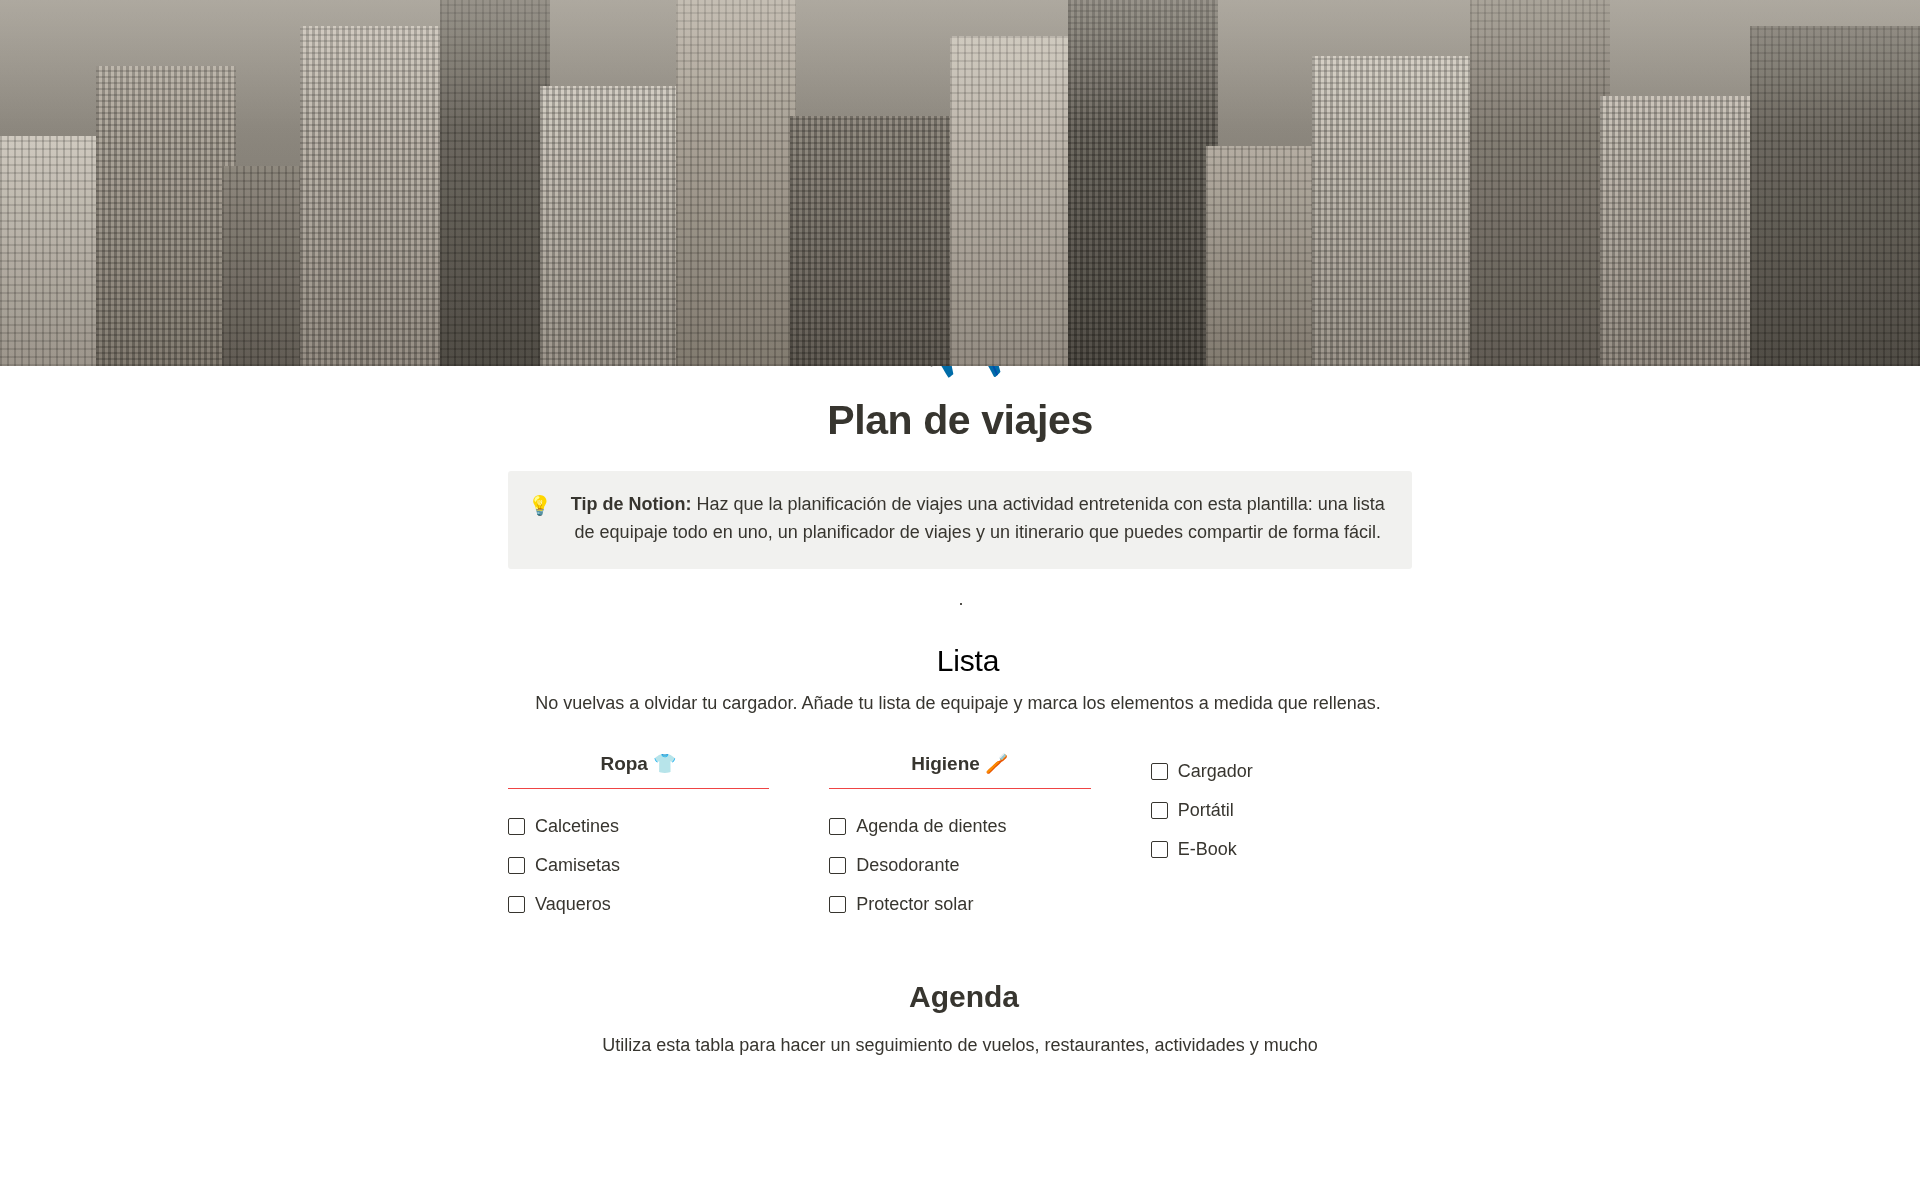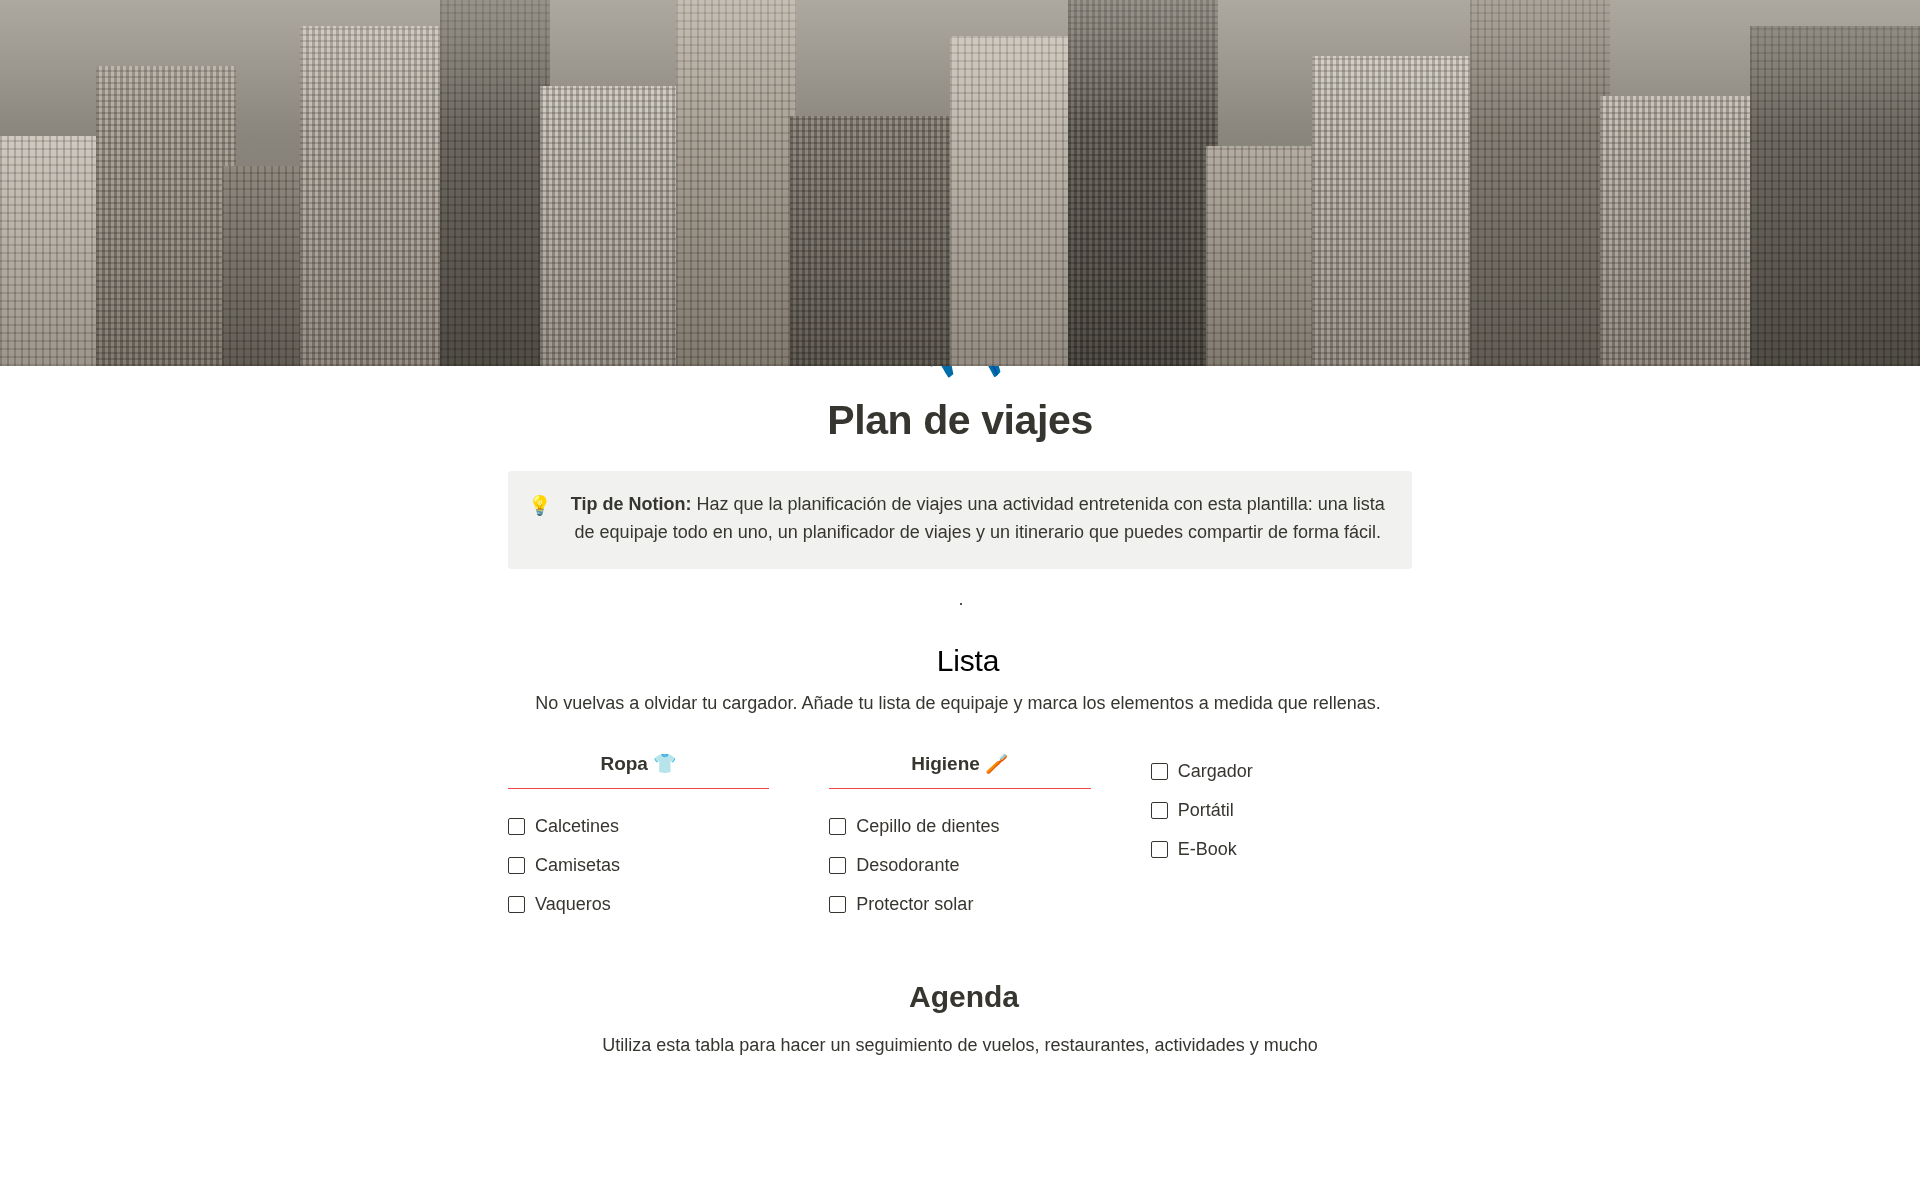--- a/index.html
+++ b/index.html
@@ -273,21 +273,21 @@
         </div>
       </div>
 
       <div class="column">
         <div class="col-head">
           <span>Higiene</span>
           <span class="emoji">🪥</span>
         </div>
         <div class="todo">
           <span class="checkbox"></span>
-          <span>Cepillo de dientes</span>
+          <span>Agenda de dientes</span>
         </div>
         <div class="todo">
           <span class="checkbox"></span>
           <span>Desodorante</span>
         </div>
         <div class="todo">
           <span class="checkbox"></span>
           <span>Protector solar</span>
         </div>
       </div>

